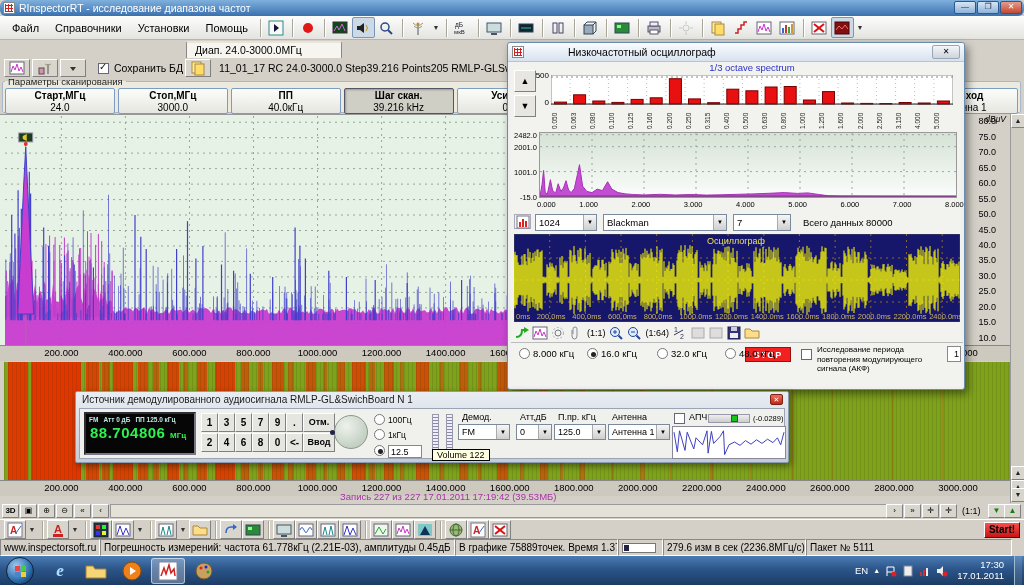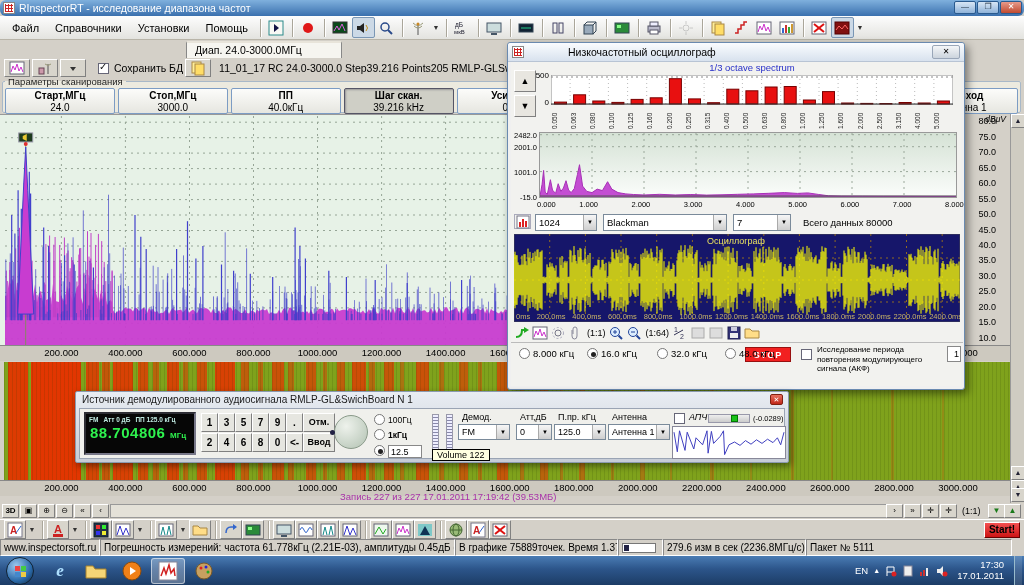--- a/index.html
+++ b/index.html
@@ -1778,21 +1778,21 @@
           <div class="key">4</div>
           <div class="key">6</div>
           <div class="key">8</div>
           <div class="key">0</div>
           <div class="key">&lt;-</div>
           <div class="key wide">Ввод</div>
         </div>
       <div class="knob"></div>
       <div class="knob-dot"></div>
       <div class="step-line" style="left:294px;top:5px;"><span class="rb"></span><span>100Гц</span></div>
-      <div class="step-line" style="left:294px;top:20px;font-weight:bold;"><span class="rb"></span><span>1кГц</span></div>
+      <div class="step-line" style="left:294px;top:20px;"><span class="rb"></span><span>1кГц</span></div>
       <div class="step-line" style="left:294px;top:36px;"><span class="rb on"></span></div>
       <div class="step-inp">12.5</div>
       <div class="vol-track" style="left:352px;"></div>
       <div class="vol-track" style="left:366px;"></div>
       <div class="tooltip">Volume 122</div>
       <div id="dm-combos">
           <div class="dm-lbl" style="left: 382px;">Демод.</div>
           <div class="dm-combo" style="left: 378px; width: 52px;">
             <span class="cval">FM</span>
             <span class="carr">▼</span>
@@ -1807,21 +1807,21 @@
             <span class="cval">125.0</span>
             <span class="carr">▼</span>
           </div>
           <div class="dm-lbl" style="left: 532px;">Антенна</div>
           <div class="dm-combo" style="left: 528px; width: 62px;">
             <span class="cval">Антенна 1</span>
             <span class="carr">▼</span>
           </div>
         </div>
       <span class="cbx" style="position:absolute;left:594px;top:4px;margin:0;"></span>
-      <span class="dm-lbl" style="left:609px;font-style:italic;">АПЧ</span>
+      <span class="dm-lbl" style="left:609px;">АПЧ</span>
       <div class="afc-slider">
           <div class="afc-thumb"></div>
         </div>
       <span class="dm-lbl" style="left:673px;font-size:7.5px;top:5px;">(-0.0289)</span>
       <div class="afc-box" id="afc-box"><svg width="112" height="31">
             <polyline points="1.0,5.2 4.3,24.8 6.5,3.8 12.0,23.4 14.2,5.2 20.8,22.0 23.0,10.8 29.6,17.8 34.0,3.8 35.1,26.2 38.4,4.4 40.6,16.4 47.2,9.4 50.5,3.8 51.6,27.6 56.0,17.8 61.5,15.0 67.0,18.4 72.5,13.6 78.0,17.2 83.5,12.8 89.0,16.4 94.5,12.2 100.0,15.6 104.4,10.8 107.7,17.8 111.0,5.2 " fill="none" stroke="#4040c0" stroke-width="1"></polyline>
           </svg></div>
     </div>
   </div>
 

